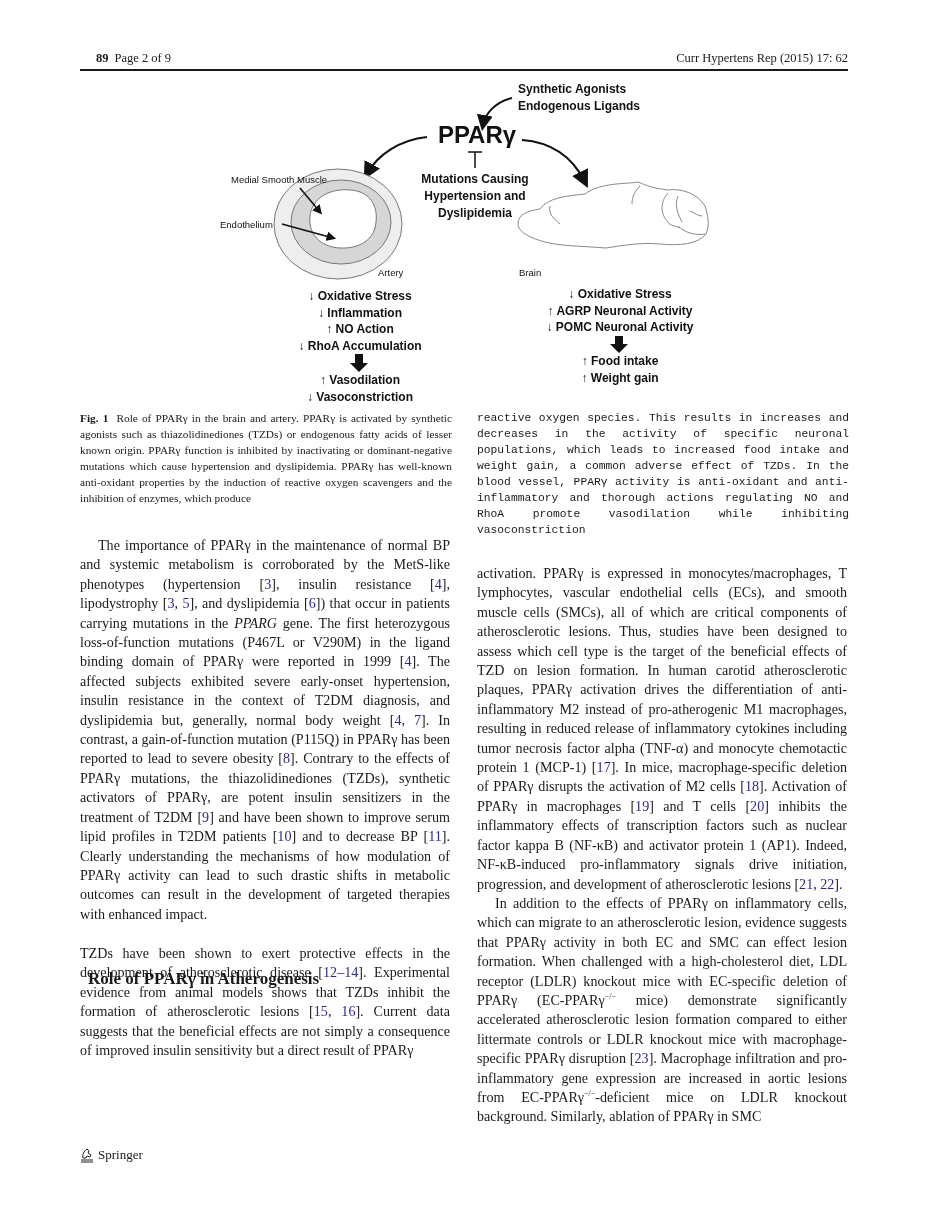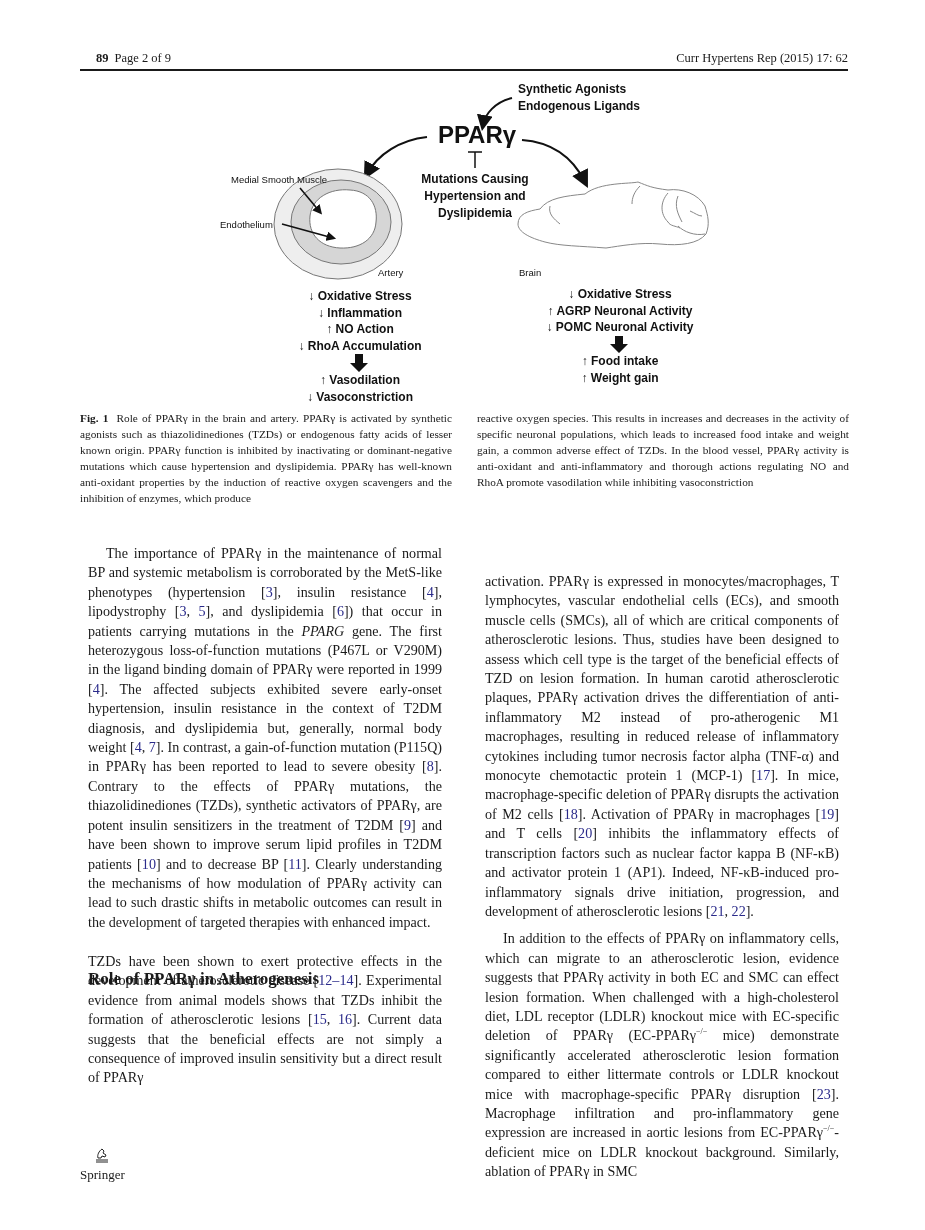--- a/index.html
+++ b/index.html
@@ -8,30 +8,30 @@
   .abs { position: absolute; }
   .hdr { top: 51px; font-size: 12.5px; }
   .hdr-left { left: 96px; }
   .hdr-left b { font-weight: bold; margin-right: 6px; }
   .hdr-right { right: 77px; }
   .rule { left: 80px; width: 768px; top: 69px; height: 0; border-top: 2px solid #1a1a1a; }
   .fig { left: 200px; top: 76px; width: 660px; height: 330px; }
   .figtxt { font-family: "Liberation Sans", sans-serif; fill: #111; }
   .caption { top: 410px; width: 372px; font-size: 11.3px; line-height: 16px; text-align: justify; }
   .cap-left { left: 80px; }
-  .cap-right { left: 477px; }
+  .cap-right { left: 477px; font-family: Liberation Mono, monospace; }
   .col { width: 370px; font-size: 14.1px; line-height: 19.4px; text-align: justify; }
   .col-left { left: 80px; }
   .col-right { left: 477px; }
   .ind { text-indent: 18px; }
-  p { margin: 8px; }
+  p { margin: 0; }
   .ref { color: #2a2a8a; }
   h2 { margin: 8px; font-size: 17px; font-weight: bold; }
   sup { font-size: 8px; line-height: 0; }
-  .footer { left: 80px; top: 1147px; font-size: 13px; display: flex; align-items: center; gap: 4px; flex-direction: column; }
+  .footer { left: 80px; top: 1147px; font-size: 13px; display: flex; align-items: center; gap: 4px; }
 </style>
 </head>
 <body>
 
 <div class="abs hdr hdr-left">
   <b>89</b><span>Page 2 of 9</span>
 </div>
 <div class="abs hdr hdr-right">Curr Hypertens Rep (2015) 17: 62</div>
 <div class="abs rule"></div>
 

